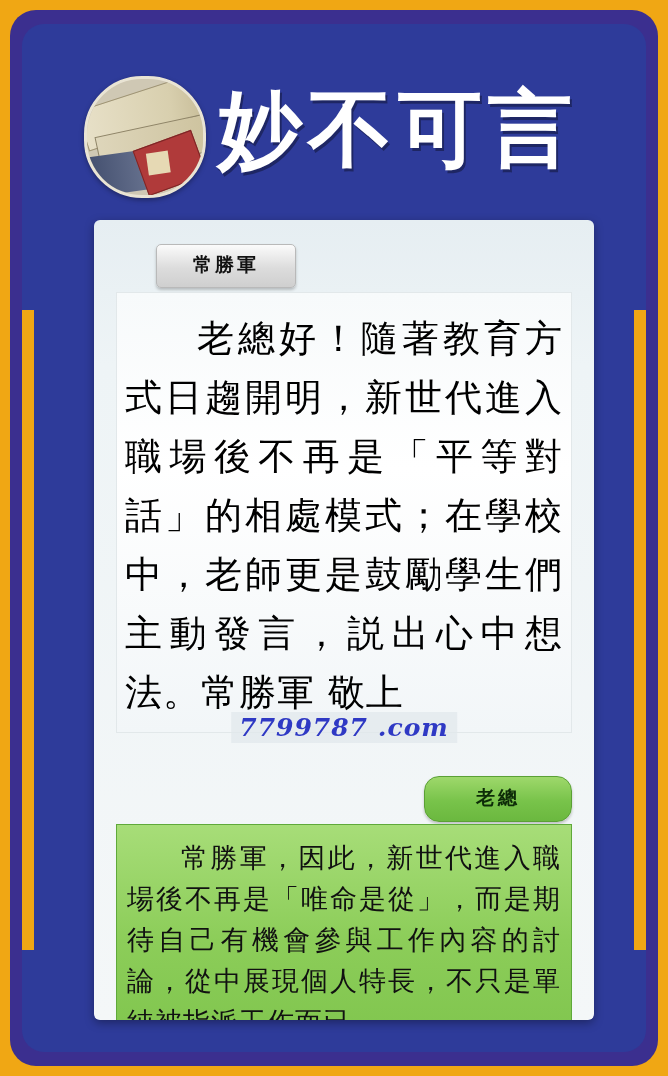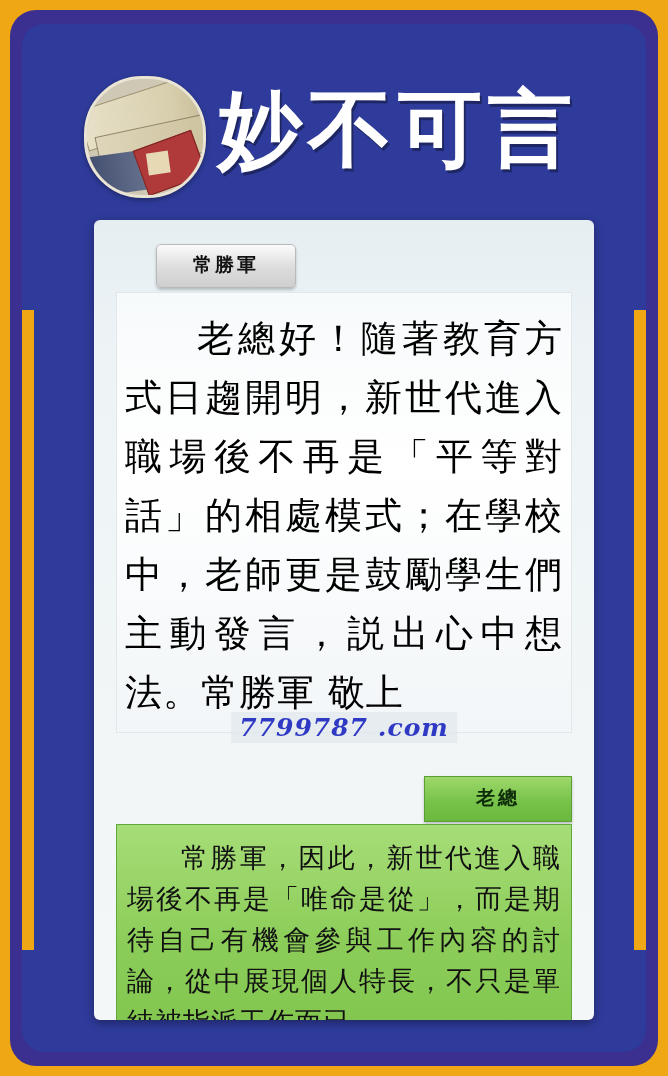--- a/index.html
+++ b/index.html
@@ -191,21 +191,21 @@
 
   
   .tag-green {
     position: absolute;
     right: 22px;
     top: 556px;
     min-width: 148px;
     padding: 8px 20px 10px 20px;
     background: linear-gradient(180deg,#9ed86b 0%, #78c34a 55%, #6bb83f 100%);
     border: 1px solid #5aa035;
-    border-radius: 0;
+    border-radius: 15px;
     color: #0d2b08;
     font-size: 19px;
     letter-spacing: 3px;
     font-weight: bold;
     text-align: center;
     box-shadow: 0 2px 3px rgba(0,0,0,.22);
     box-sizing: border-box;
   }
 
   

